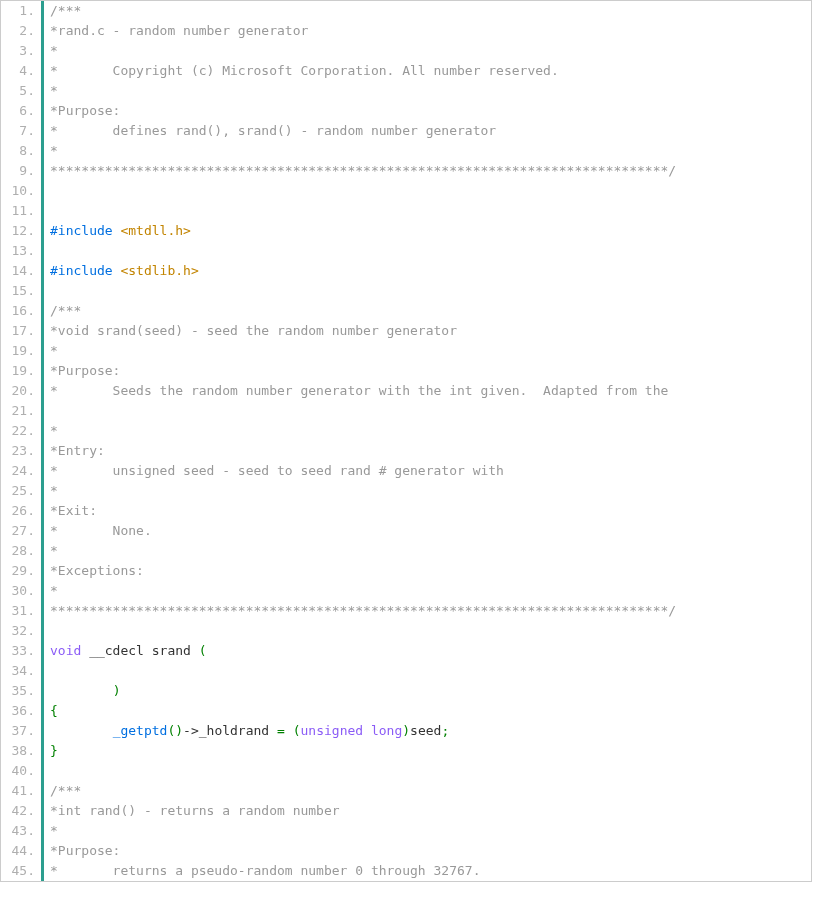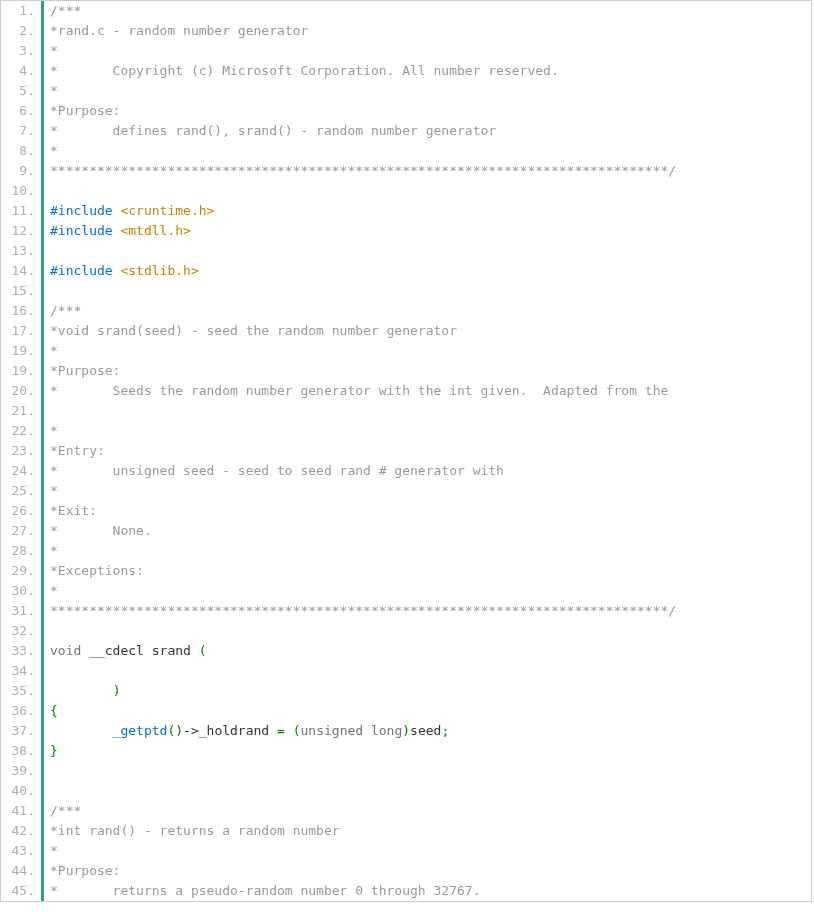--- a/index.html
+++ b/index.html
@@ -5,41 +5,41 @@
   html,body{margin:0;padding:0;background:#fff;}
   .wrap{border:1px solid #ccc;width:812px;box-sizing:border-box;}
   .line{display:flex;font-family:Consolas,Menlo,"DejaVu Sans Mono",monospace;font-size:13px;line-height:20px;white-space:pre;}
   .gutter{width:40px;text-align:right;color:#afafaf;padding-right:6px;user-select:none;flex:0 0 40px;box-sizing:border-box;}
   .gutter::after{content:".";}
   .bar{width:3px;background:#2c9e8f;flex:0 0 3px;}
   .code{padding-left:6px;color:#333;overflow:hidden;}
   .c-comment{color:#999;}
   .c-kw{color:#006fe0;}
   .c-str{color:#c28400;}
-  .c-type{color:#737373;}
+  .c-type{color:#8b5cf6;}
   .c-func{color:#006fe0;text-align:center;}
   .c-name{color:#006fe0;}
   .c-punc{color:#008000;}
   .c-arrow{color:#333;}
 </style>
 </head>
 <body>
 
 <div class="wrap" id="code-root">
     <div class="line"><div class="gutter">1</div><div class="bar"></div><div class="code"><span class="c-comment">/***</span></div></div>
     <div class="line"><div class="gutter">2</div><div class="bar"></div><div class="code"><span class="c-comment">*rand.c - random number generator</span></div></div>
     <div class="line"><div class="gutter">3</div><div class="bar"></div><div class="code"><span class="c-comment">*</span></div></div>
     <div class="line"><div class="gutter">4</div><div class="bar"></div><div class="code"><span class="c-comment">*       Copyright (c) Microsoft Corporation. All number reserved.</span></div></div>
     <div class="line"><div class="gutter">5</div><div class="bar"></div><div class="code"><span class="c-comment">*</span></div></div>
     <div class="line"><div class="gutter">6</div><div class="bar"></div><div class="code"><span class="c-comment">*Purpose:</span></div></div>
     <div class="line"><div class="gutter">7</div><div class="bar"></div><div class="code"><span class="c-comment">*       defines rand(), srand() - random number generator</span></div></div>
     <div class="line"><div class="gutter">8</div><div class="bar"></div><div class="code"><span class="c-comment">*</span></div></div>
     <div class="line"><div class="gutter">9</div><div class="bar"></div><div class="code"><span class="c-comment">*******************************************************************************/</span></div></div>
     <div class="line"><div class="gutter">10</div><div class="bar"></div><div class="code">&nbsp;</div></div>
-    <div class="line"><div class="gutter">11</div><div class="bar"></div><div class="code"><span class="c-kw">#include </span><span class="c-str">&lt;cruntime.h&gt;</span></div></div>
+    <div class="line"><div class="gutter">11</div><div class="bar"></div></div>
     <div class="line"><div class="gutter">12</div><div class="bar"></div><div class="code"><span class="c-kw">#include </span><span class="c-str">&lt;mtdll.h&gt;</span></div></div>
     <div class="line"><div class="gutter">13</div><div class="bar"></div></div>
     <div class="line"><div class="gutter">14</div><div class="bar"></div><div class="code"><span class="c-kw">#include </span><span class="c-str">&lt;stdlib.h&gt;</span></div></div>
     <div class="line"><div class="gutter">15</div><div class="bar"></div><div class="code">&nbsp;</div></div>
     <div class="line"><div class="gutter">16</div><div class="bar"></div><div class="code"><span class="c-comment">/***</span></div></div>
     <div class="line"><div class="gutter">17</div><div class="bar"></div><div class="code"><span class="c-comment">*void srand(seed) - seed the random number generator</span></div></div>
     <div class="line"><div class="gutter">19</div><div class="bar"></div><div class="code"><span class="c-comment">*</span></div></div>
     <div class="line"><div class="gutter">19</div><div class="bar"></div><div class="code"><span class="c-comment">*Purpose:</span></div></div>
     <div class="line"><div class="gutter">20</div><div class="bar"></div><div class="code"><span class="c-comment">*       Seeds the random number generator with the int given.  Adapted from the</span></div></div>
     <div class="line"><div class="gutter">21</div><div class="bar"></div></div>
@@ -53,20 +53,19 @@
     <div class="line"><div class="gutter">29</div><div class="bar"></div><div class="code"><span class="c-comment">*Exceptions:</span></div></div>
     <div class="line"><div class="gutter">30</div><div class="bar"></div><div class="code"><span class="c-comment">*</span></div></div>
     <div class="line"><div class="gutter">31</div><div class="bar"></div><div class="code"><span class="c-comment">*******************************************************************************/</span></div></div>
     <div class="line"><div class="gutter">32</div><div class="bar"></div><div class="code">&nbsp;</div></div>
     <div class="line"><div class="gutter">33</div><div class="bar"></div><div class="code"><span class="c-type">void</span><span> </span><span>__cdecl</span><span> </span><span>srand</span><span> </span><span class="c-punc">(</span></div></div>
     <div class="line"><div class="gutter">34</div><div class="bar"></div></div>
     <div class="line"><div class="gutter">35</div><div class="bar"></div><div class="code"><span>        </span><span class="c-punc">)</span></div></div>
     <div class="line"><div class="gutter">36</div><div class="bar"></div><div class="code"><span class="c-punc">{</span></div></div>
     <div class="line"><div class="gutter">37</div><div class="bar"></div><div class="code"><span>        </span><span class="c-func">_getptd</span><span class="c-punc">()</span><span class="c-arrow">-&gt;</span><span>_holdrand</span><span> </span><span class="c-punc">=</span><span> </span><span class="c-punc">(</span><span class="c-type">unsigned</span><span> </span><span class="c-type">long</span><span class="c-punc">)</span><span>seed</span><span class="c-punc">;</span></div></div>
     <div class="line"><div class="gutter">38</div><div class="bar"></div><div class="code"><span class="c-punc">}</span></div></div>
-    <div class="line"><div class="gutter">39</div><div class="bar"></div><div class="code">&nbsp;</div></div>
     <div class="line"><div class="gutter">40</div><div class="bar"></div><div class="code">&nbsp;</div></div>
     <div class="line"><div class="gutter">41</div><div class="bar"></div><div class="code"><span class="c-comment">/***</span></div></div>
     <div class="line"><div class="gutter">42</div><div class="bar"></div><div class="code"><span class="c-comment">*int rand() - returns a random number</span></div></div>
     <div class="line"><div class="gutter">43</div><div class="bar"></div><div class="code"><span class="c-comment">*</span></div></div>
     <div class="line"><div class="gutter">44</div><div class="bar"></div><div class="code"><span class="c-comment">*Purpose:</span></div></div>
     <div class="line"><div class="gutter">45</div><div class="bar"></div><div class="code"><span class="c-comment">*       returns a pseudo-random number 0 through 32767.</span></div></div>
   </div>
 
 </body></html>

